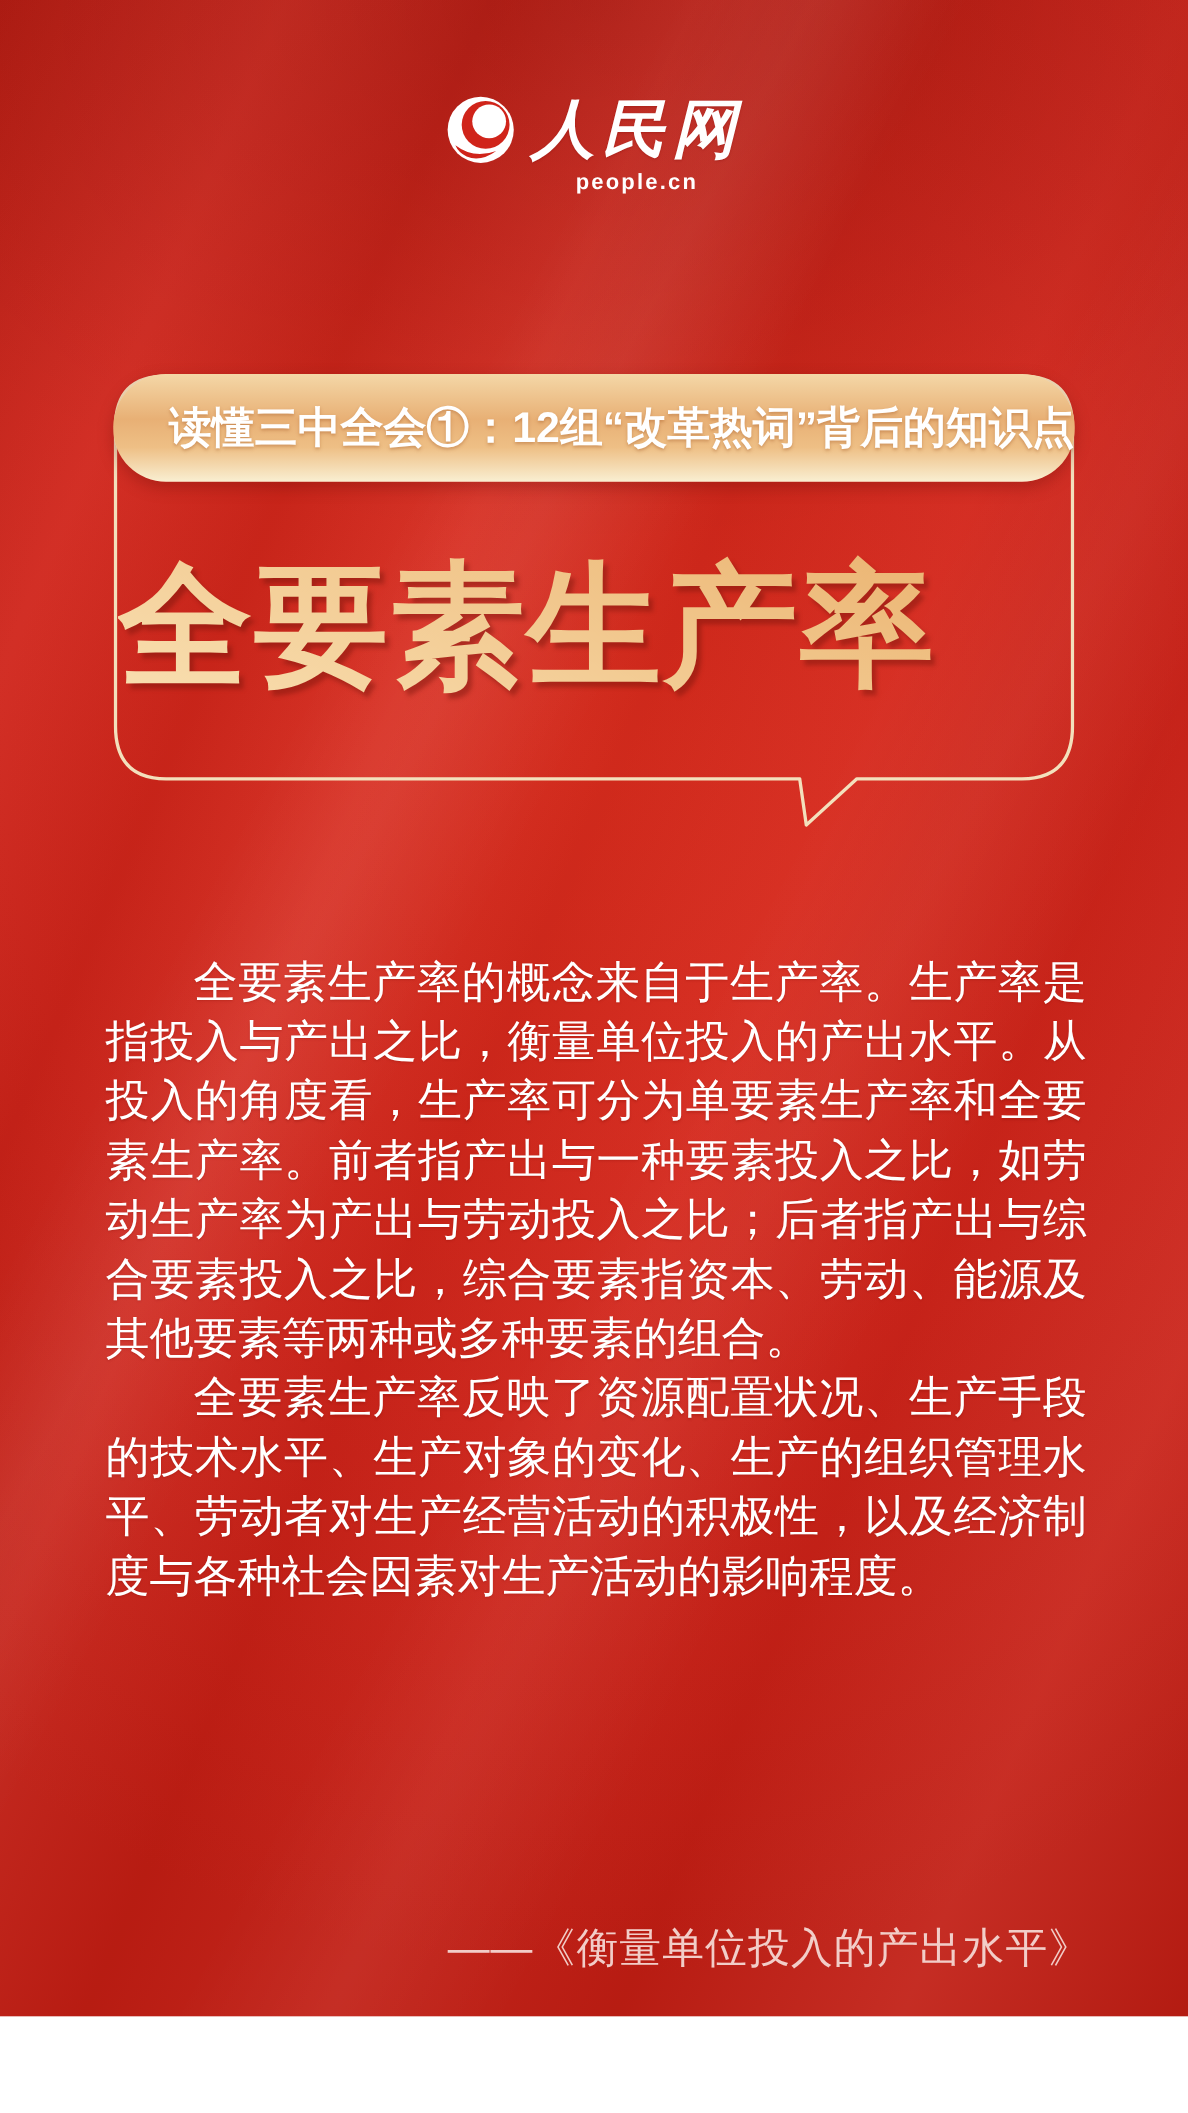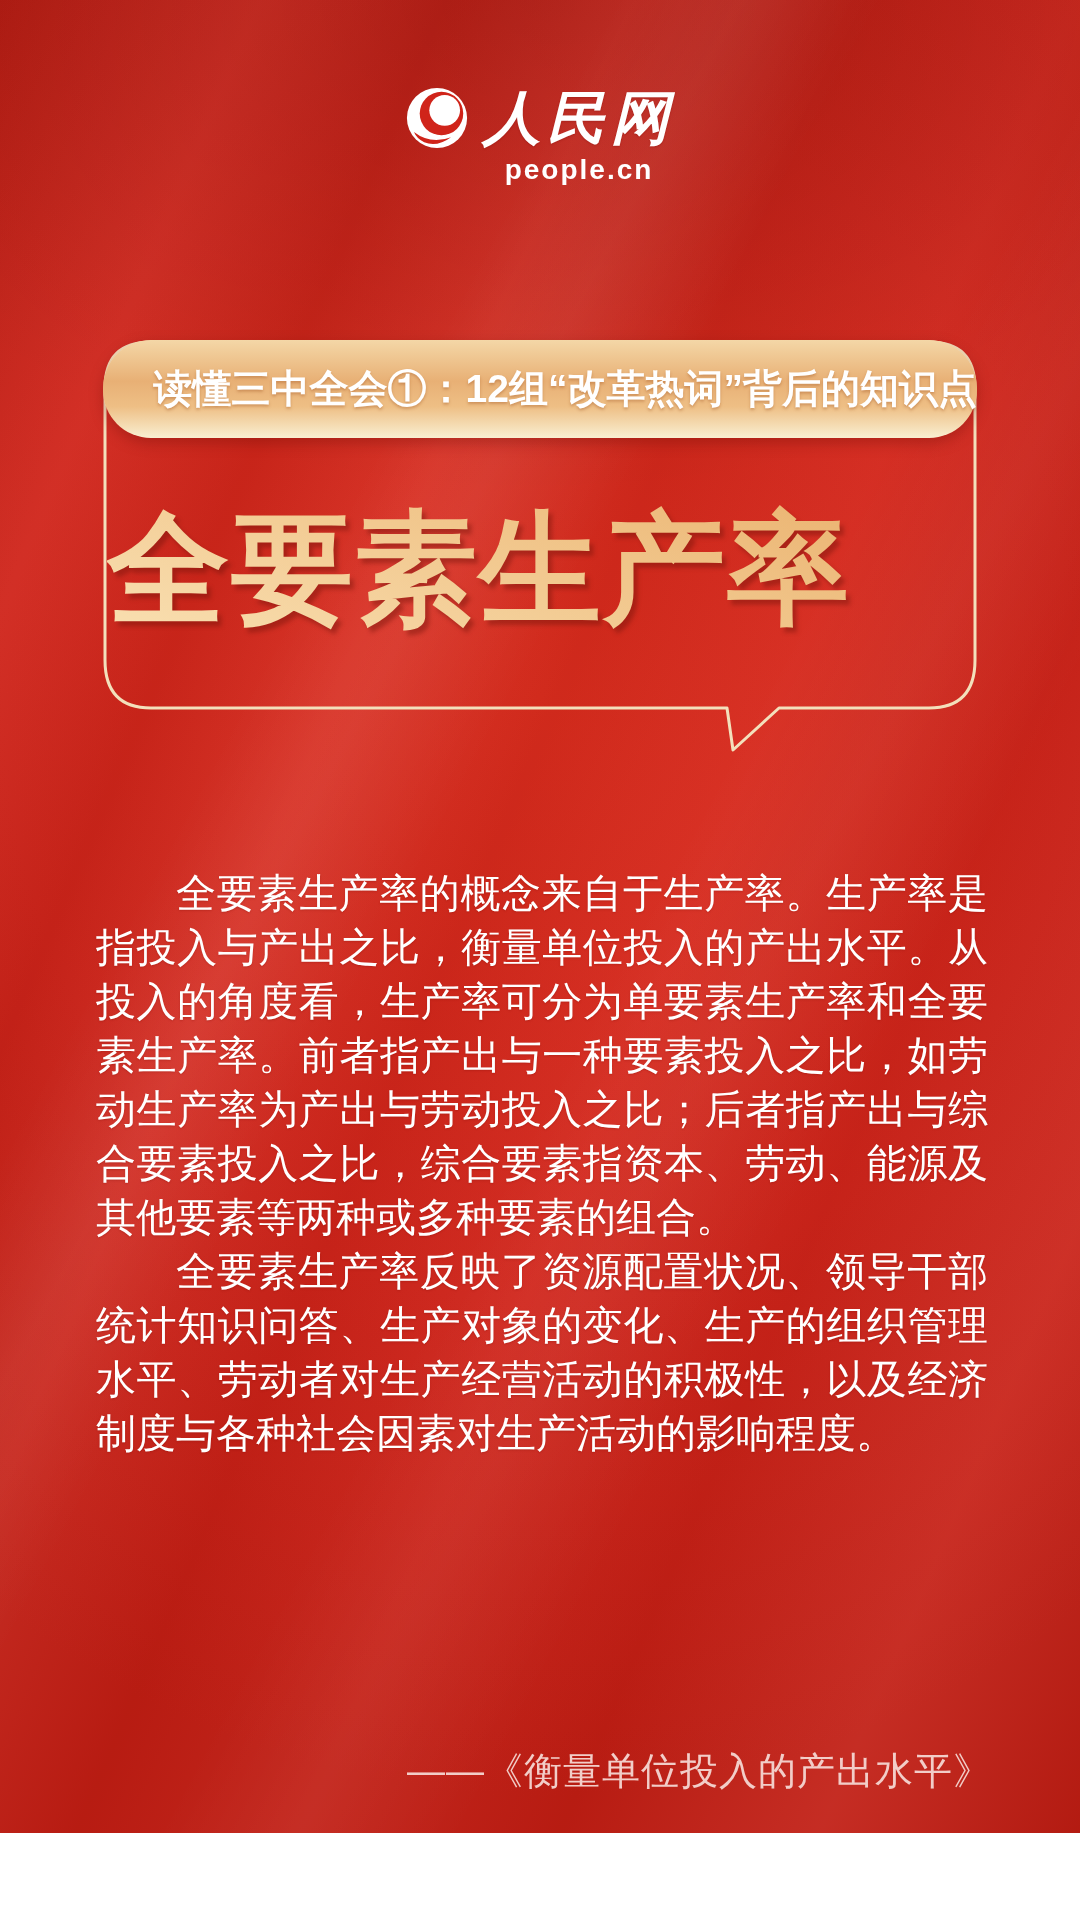--- a/index.html
+++ b/index.html
@@ -37,21 +37,21 @@
     position:absolute;top:86px;left:0;width:1080px;
     display:flex;flex-direction:column;align-items:center;color:#fff;
   }
   .logo-row{display:flex;align-items:center;gap:14px;}
   .logo-ball{width:64px;height:64px;}
   .logo-cn{
     font-size:58px;font-weight:700;letter-spacing:6px;
     font-style:italic;line-height:1;text-shadow:0 1px 2px rgba(120,10,5,0.3);
   }
   .logo-en{
-    font-size:28px;font-weight:700;letter-spacing:2px;line-height:1;
+    font-size:20px;font-weight:700;letter-spacing:2px;line-height:1;
     margin-top:6px;margin-left:78px;
   }
 
   
   .bubble{position:absolute;left:103px;top:340px;width:874px;height:414px;}
   .bubble svg.outline{position:absolute;left:0;top:0;}
   .banner{
     position:absolute;left:0;top:0;width:874px;height:98px;
     border-radius:48px;
     background:linear-gradient(180deg,#f4d7a7 0%,#e8b075 42%,#eebf85 68%,#f9efd2 100%);
@@ -111,18 +111,18 @@
 
     <div class="banner">
       <div class="banner-title">读懂三中全会①：12组“改革热词”背后的知识点</div>
     </div>
 
     <div class="headline">全要素生产率</div>
   </div>
 
   <div class="article">
     <p>全要素生产率的概念来自于生产率。生产率是指投入与产出之比，衡量单位投入的产出水平。从投入的角度看，生产率可分为单要素生产率和全要素生产率。前者指产出与一种要素投入之比，如劳动生产率为产出与劳动投入之比；后者指产出与综合要素投入之比，综合要素指资本、劳动、能源及其他要素等两种或多种要素的组合。</p>
-    <p>全要素生产率反映了资源配置状况、领导干部统计知识问答、生产对象的变化、生产的组织管理水平、劳动者对生产经营活动的积极性，以及经济制度与各种社会因素对生产活动的影响程度。</p>
+    <p>全要素生产率反映了资源配置状况、生产手段的技术水平、生产对象的变化、生产的组织管理水平、劳动者对生产经营活动的积极性，以及经济制度与各种社会因素对生产活动的影响程度。</p>
   </div>
 
   <div class="attribution">——《衡量单位投入的产出水平》</div>
 
 </div>
 
 </body></html>

